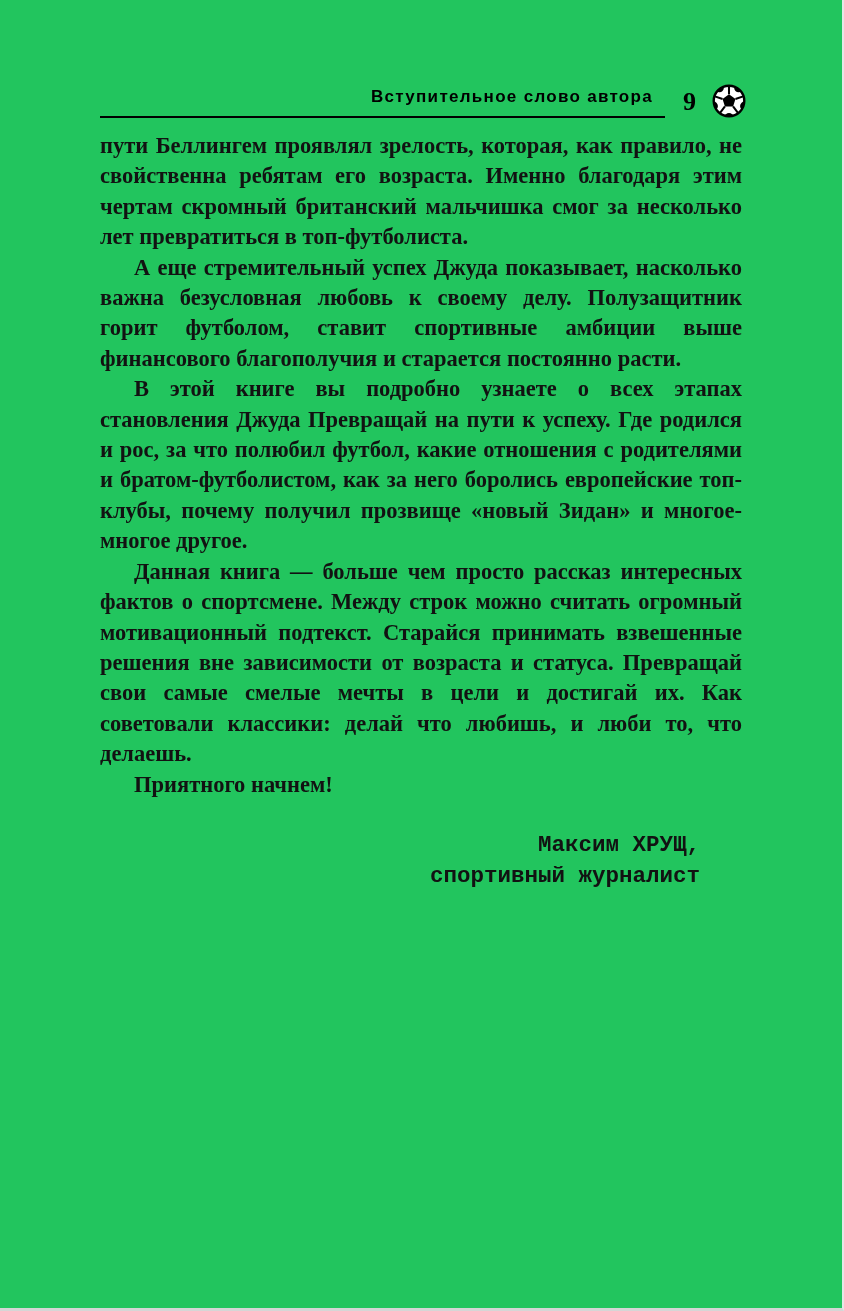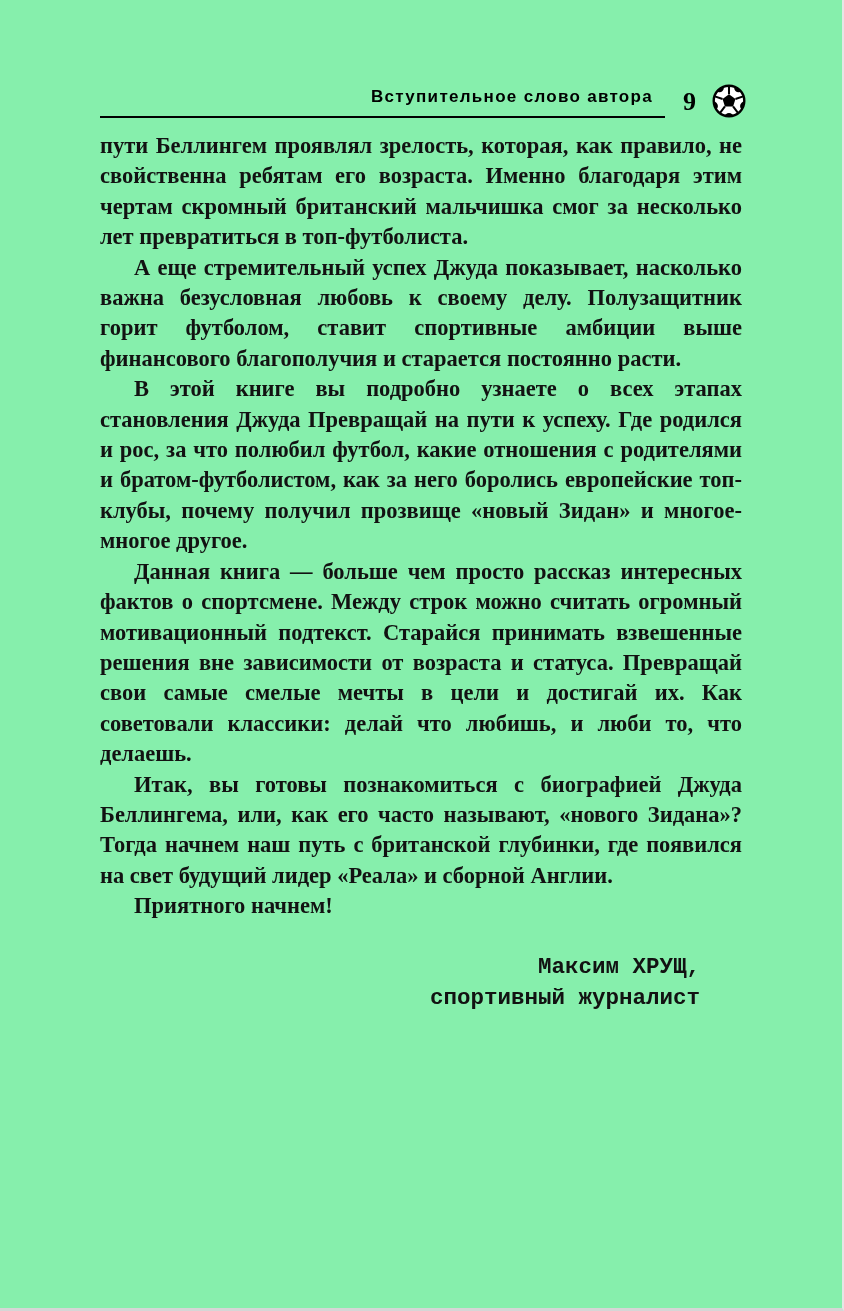--- a/index.html
+++ b/index.html
@@ -8,21 +8,21 @@
     width: 844px;
     height: 1311px;
     background: #ffffff;
     color: #141414;
     overflow: hidden;
     font-family: "Liberation Serif", "DejaVu Serif", serif;
   }
   .page {
     width: 100%;
     height: 100%;
-    background: #86efac;
+    background: #22c55e;
     border-right: 2px solid #e6e6e6;
     border-bottom: 3px solid #d6d6d6;
     position: relative;
   }
 
   
   .page-header {
     display: flex;
     align-items: flex-end;
     padding: 84px 96px 0 100px;
@@ -121,21 +121,20 @@
         </g>
       </svg>
     </span>
   </header>
 
   <main class="body-text">
       <p>пути Беллингем проявлял зрелость, которая, как правило, не свойственна ребятам его возраста. Именно благодаря этим чертам скромный британский мальчишка смог за несколько лет превратиться в топ-футболиста.</p>
       <p>А еще стремительный успех Джуда показывает, насколько важна безусловная любовь к своему делу. Полузащитник горит футболом, ставит спортивные амбиции выше финансового благополучия и старается постоянно расти.</p>
       <p>В этой книге вы подробно узнаете о всех этапах становления Джуда Превращай на пути к успеху. Где родился и рос, за что полюбил футбол, какие отношения с родителями и братом-футболистом, как за него боролись европейские топ-клубы, почему получил прозвище «новый Зидан» и многое-многое другое.</p>
       <p>Данная книга — больше чем просто рассказ интересных фактов о спортсмене. Между строк можно считать огромный мотивационный подтекст. Старайся принимать взвешенные решения вне зависимости от возраста и статуса. Превращай свои самые смелые мечты в цели и достигай их. Как советовали классики: делай что любишь, и люби то, что делаешь.</p>
-      <p>Итак, вы готовы познакомиться с биографией Джуда Беллингема, или, как его часто называют, «нового Зидана»? Тогда начнем наш путь с британской глубинки, где появился на свет будущий лидер «Реала» и сборной Англии.</p>
       <p>Приятного начнем!</p>
     </main>
 
   <div class="signature">
     <div>Максим ХРУЩ,</div>
     <div>спортивный журналист</div>
   </div>
 
 </div>
 

